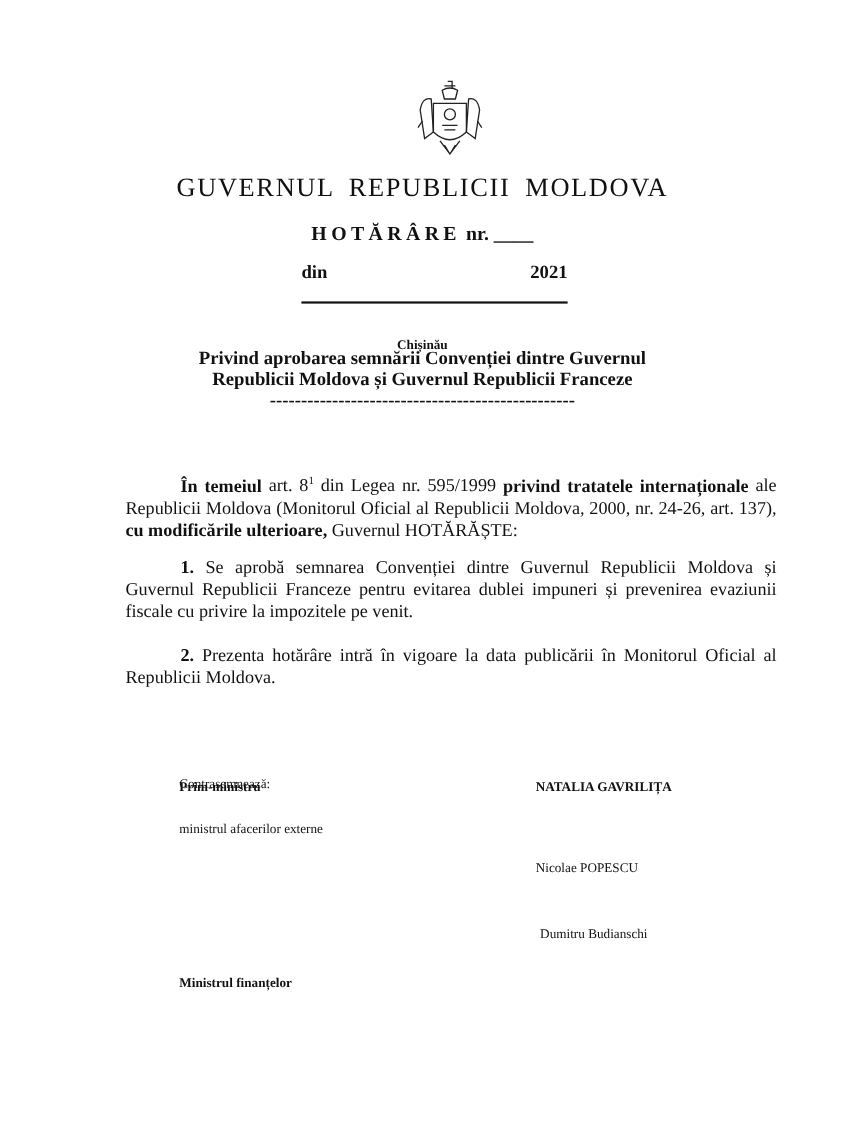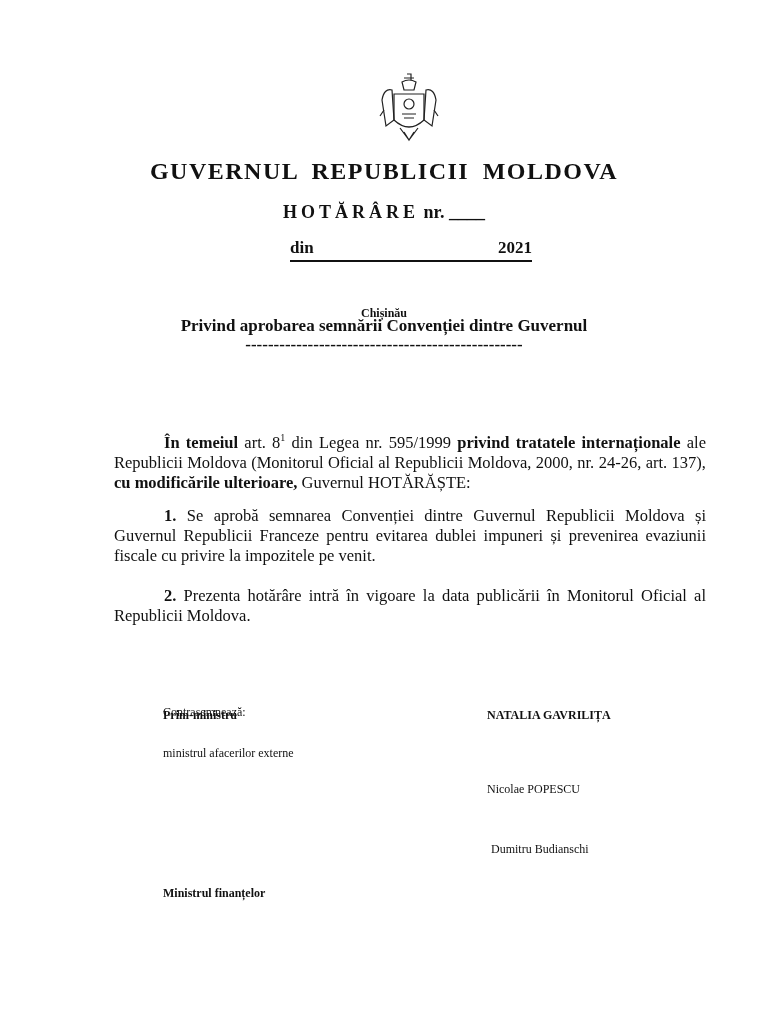--- a/index.html
+++ b/index.html
@@ -1,25 +1,25 @@
 <!DOCTYPE html>
 <html><head>
 <meta charset="utf-8">
 <style>
   html, body { margin: 0; padding: 0; background: #ffffff; }
   body { width: 768px; height: 1024px; position: relative; overflow: hidden;
          font-family: "Liberation Serif", serif; color: #111; }
   .abs { position: absolute; }
   .center { left: 0; width: 768px; text-align: center; }
   .emblem { left: 374px; top: 70px; width: 70px; height: 78px; }
-  .gov-title { top: 158px; font-size: 24px; font-weight: bold; letter-spacing: 1.5px; word-spacing: 6px; }
+  .gov-title { top: 158px; font-size: 24px; font-weight: normal; letter-spacing: 1.5px; word-spacing: 6px; }
   .decision { top: 202px; font-size: 18px; font-weight: bold; }
   .decision .spaced { letter-spacing: 4px; }
-  .date-line { left: 290px; top: 238px; width: 242px; border-bottom: 2px solid #111;
-               font-size: 17px; font-weight: bold; display: flex; justify-content: space-between; padding-bottom: 2px; }
+  .date-line { left: 274px; top: 238px; width: 242px; border-bottom: 2px solid #111;
+               font-size: 17px; font-weight: bold; display: flex; justify-content: space-between; padding-bottom: 16px; }
   .city { top: 264px; font-size: 12px; font-weight: bold; margin-top: 42px; }
   .subject { top: 316px; font-size: 17px; font-weight: bold; line-height: 19px; }
   .para { left: 114px; width: 592px; font-size: 16.5px; line-height: 20px; text-align: justify; }
   .indent { text-indent: 50px; }
   .sig { font-size: 12px; }
   .b { font-weight: bold; margin-top: 44px; }
   sup { font-size: 10px; }
 </style>
 </head>
 <body>
@@ -49,20 +49,21 @@
 
 <div class="abs date-line">
   <span>din</span>
   <span>2021</span>
 </div>
 
 <div class="abs center city">Chișinău</div>
 
 <div class="abs center subject">
   <div>Privind aprobarea semnării Convenției dintre Guvernul</div>
+  <div>Republicii Moldova și Guvernul Republicii Franceze</div>
   <div>-------------------------------------------------</div>
 </div>
 
 <div class="abs para indent" style="top:428px;">
   <span class="b">În temeiul</span><span> art. 8</span><sup>1</sup><span> din Legea nr. 595/1999 </span><span class="b">privind tratatele internaționale</span><span> ale Republicii Moldova (Monitorul Oficial al Republicii Moldova, 2000, nr. 24-26, art. 137), </span><span class="b">cu modificările ulterioare,</span><span> Guvernul HOTĂRĂȘTE:</span>
 </div>
 
 <div class="abs para indent" style="top:506px;">
   <span class="b">1.</span><span> Se aprobă semnarea Convenției dintre Guvernul Republicii Moldova și Guvernul Republicii Franceze pentru evitarea dublei impuneri și prevenirea evaziunii fiscale cu privire la impozitele pe venit.</span>
 </div>

